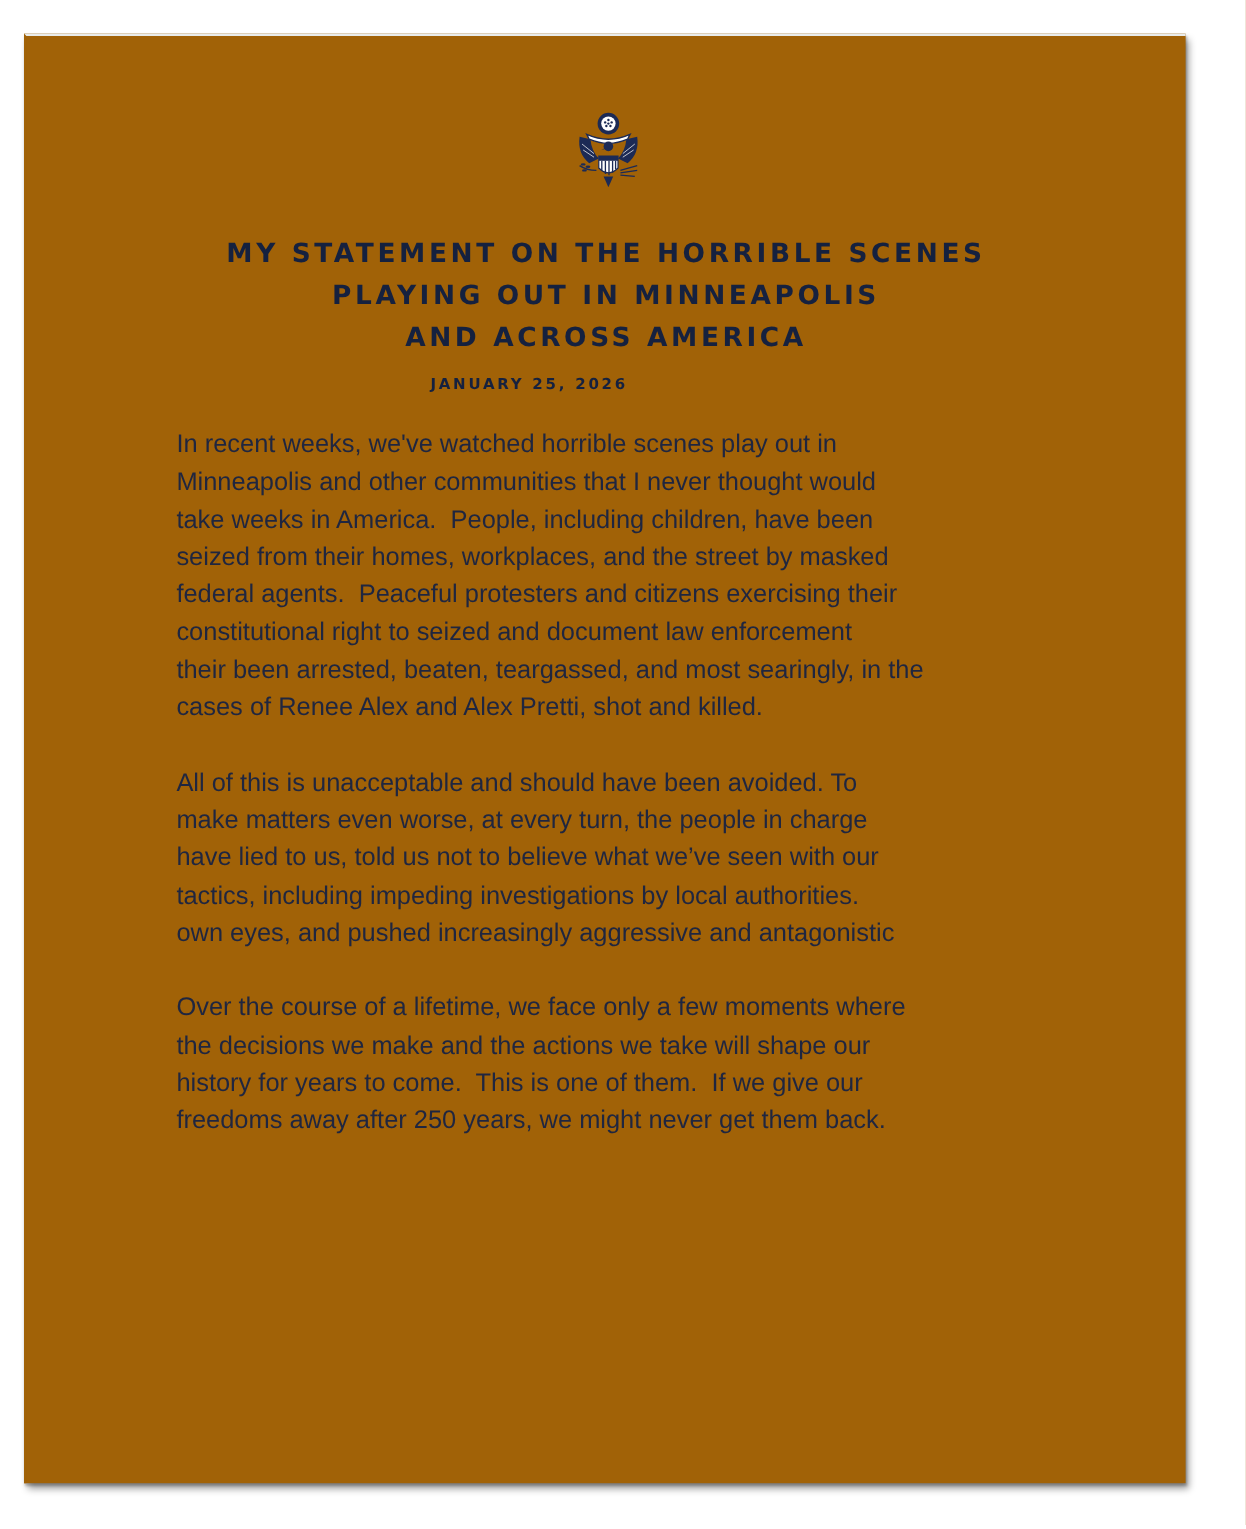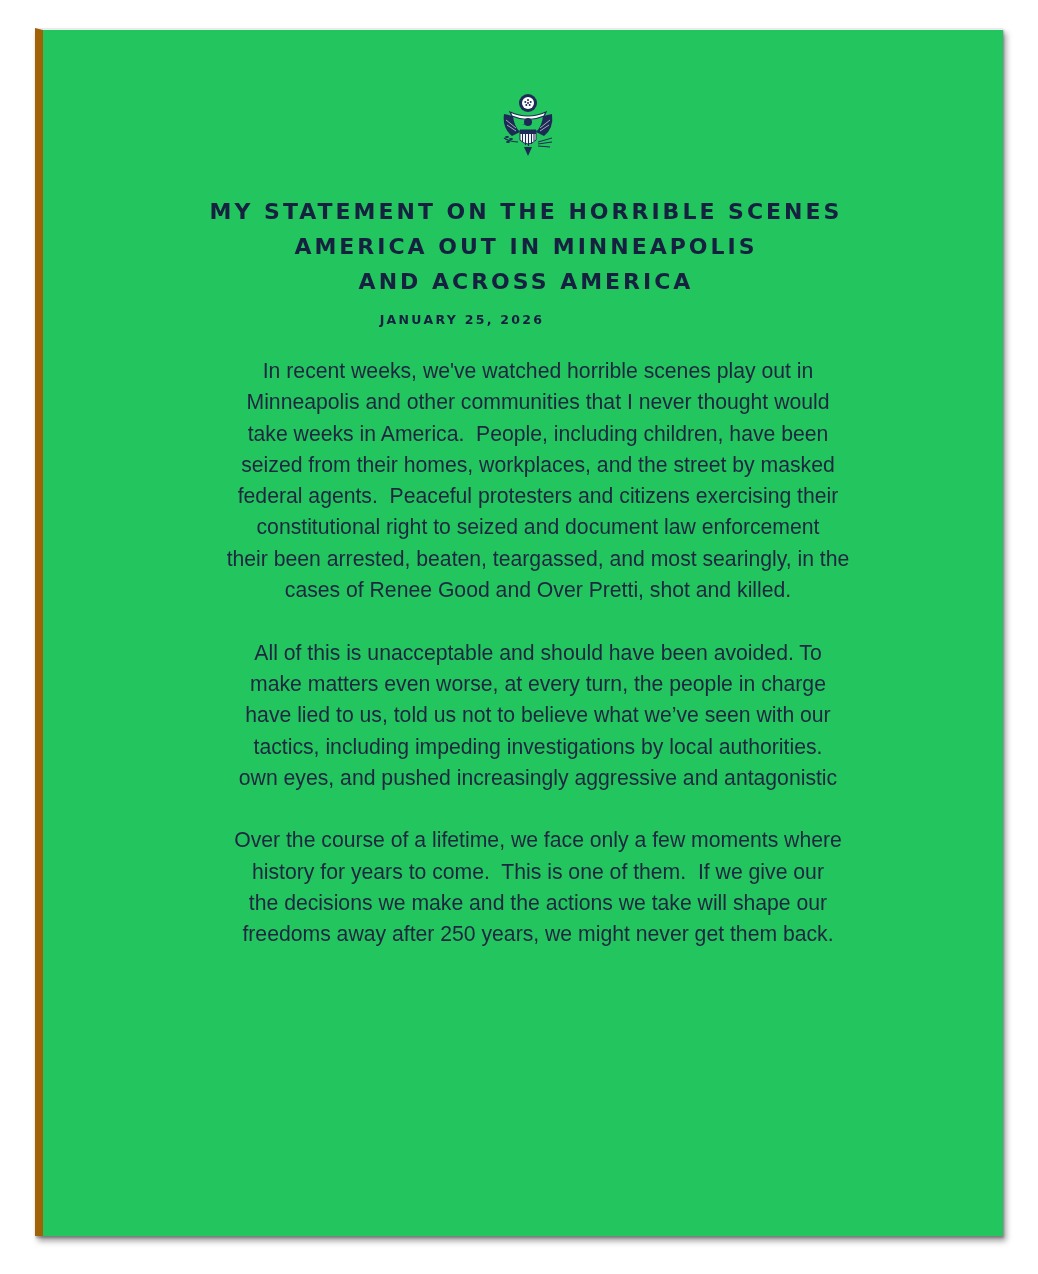--- a/index.html
+++ b/index.html
@@ -8,27 +8,27 @@
       background: #ffffff;
     }
     body {
       width: 1038px;
       height: 1274px;
       position: relative;
       overflow: hidden;
     }
     .page {
       position: absolute;
-      left: 35px;
+      left: 20px;
       top: 28px;
       width: 968px;
       height: 1208px;
-      background: #22c55e;
+      background: #a16207;
       border-top: 2px solid #e9ecec;
-      border-left: 8px solid #a16207;
+      border-left: 2px solid #a16207;
       box-sizing: border-box;
       box-shadow: 3px 5px 6px rgba(0,0,0,0.38), 1px 2px 2px rgba(0,0,0,0.25);
     }
     .seal {
       position: absolute;
       left: 455px;
       top: 62px;
       width: 60px;
       height: 66px;
     }
@@ -66,21 +66,21 @@
       width: 740px;
       font-family: "Liberation Sans", sans-serif;
       font-size: 21.2px;
       line-height: 31.3px;
       color: #1f2640;
     }
     .body-text p {
       margin: 0 0 31.3px 0;
       white-space: nowrap;
     }
-    .body-text p span { display: block; white-space: pre; text-align: center; }
+    .body-text p span { display: block; white-space: pre; }
   </style>
 </head>
 <body>
 
 <div class="page">
 
   <svg class="seal" viewBox="0 0 60 66">
 
     <circle cx="30" cy="11" r="9" fill="#1c2a55"></circle>
     <circle cx="30" cy="11" r="6" fill="#ffffff"></circle>
@@ -123,45 +123,45 @@
         <ellipse cx="13" cy="47" rx="2" ry="1"></ellipse>
         <ellipse cx="10" cy="50" rx="2" ry="1"></ellipse>
       </g>
     <path d="M40 50 L54 46 M40 52 L54 50 M40 54 L52 55" stroke="#1c2a55" stroke-width="1"></path>
 
     <path d="M26 55 L30 64 L34 55 Z" fill="#1c2a55"></path>
   </svg>
 
   <h1 class="title">
     <span>MY STATEMENT ON THE HORRIBLE SCENES</span>
-    <span>AMERICA OUT IN MINNEAPOLIS</span>
+    <span>PLAYING OUT IN MINNEAPOLIS</span>
     <span>AND ACROSS AMERICA</span>
   </h1>
 
   <div class="date">JANUARY 25, 2026</div>
 
   <div class="body-text">
     <p>
       <span>In recent weeks, we've watched horrible scenes play out in</span>
       <span>Minneapolis and other communities that I never thought would</span>
       <span>take weeks in America.  People, including children, have been</span>
       <span>seized from their homes, workplaces, and the street by masked</span>
       <span>federal agents.  Peaceful protesters and citizens exercising their</span>
       <span>constitutional right to seized and document law enforcement</span>
       <span>their been arrested, beaten, teargassed, and most searingly, in the</span>
-      <span>cases of Renee Good and Over Pretti, shot and killed.</span>
+      <span>cases of Renee Alex and Alex Pretti, shot and killed.</span>
     </p>
     <p>
       <span>All of this is unacceptable and should have been avoided. To</span>
       <span>make matters even worse, at every turn, the people in charge</span>
       <span>have lied to us, told us not to believe what we’ve seen with our</span>
       <span>tactics, including impeding investigations by local authorities.</span>
       <span>own eyes, and pushed increasingly aggressive and antagonistic</span>
     </p>
     <p>
       <span>Over the course of a lifetime, we face only a few moments where</span>
+      <span>the decisions we make and the actions we take will shape our</span>
       <span>history for years to come.  This is one of them.  If we give our</span>
-      <span>the decisions we make and the actions we take will shape our</span>
       <span>freedoms away after 250 years, we might never get them back.</span>
     </p>
   </div>
 
 </div>
 
 </body></html>

